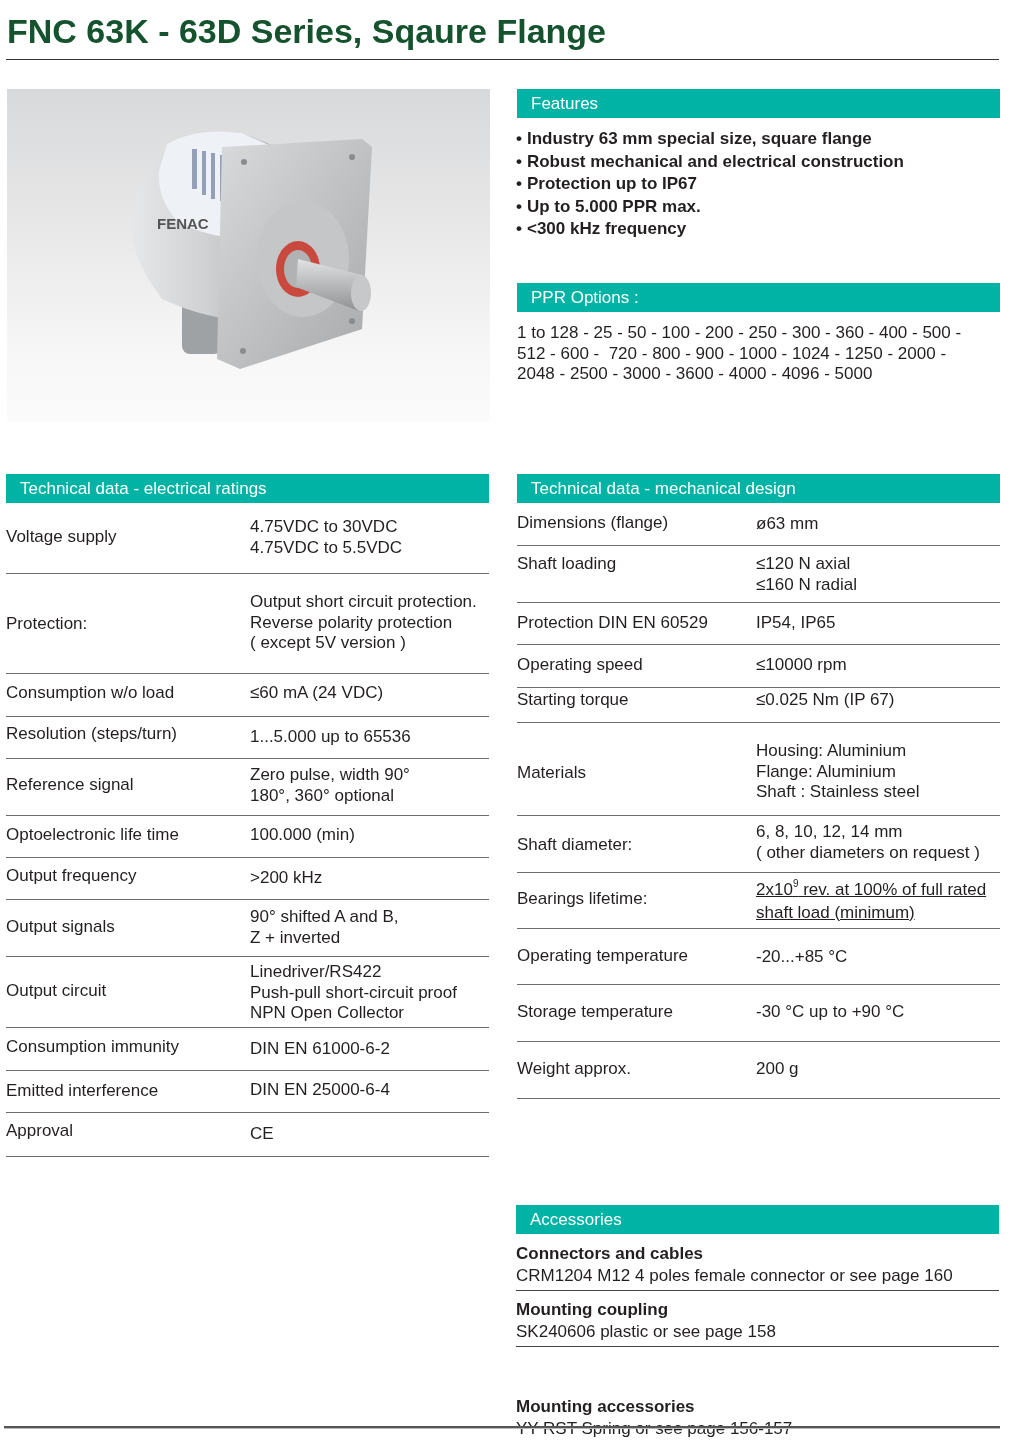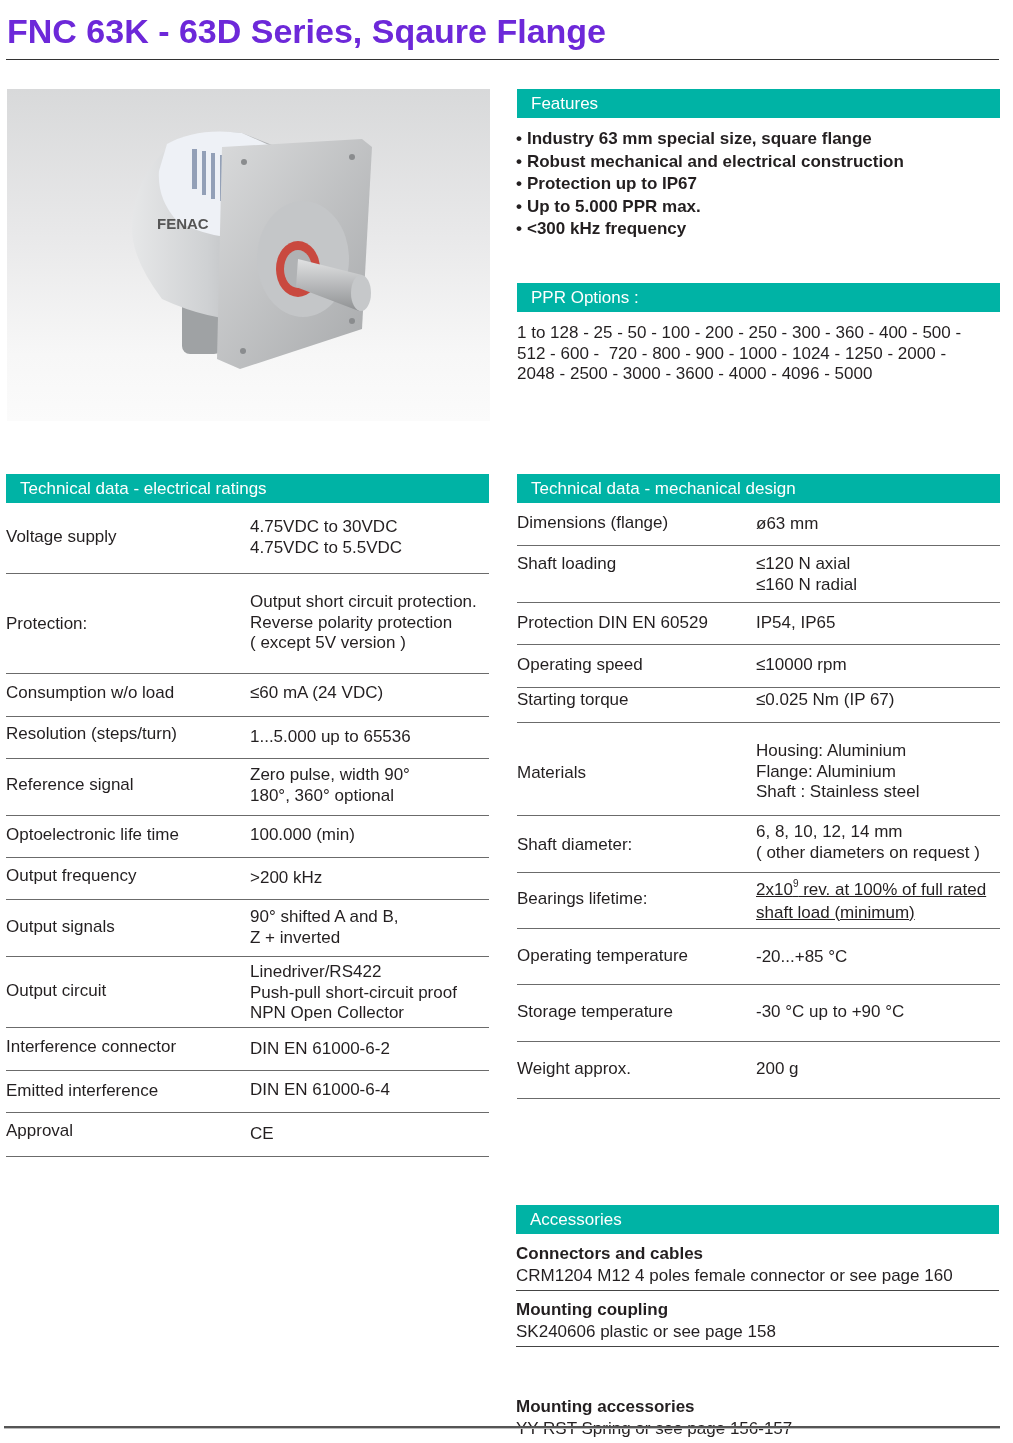--- a/index.html
+++ b/index.html
@@ -2,21 +2,21 @@
 <html><head>
 <meta charset="utf-8">
 <style>
   html, body { margin: 0; padding: 0; background: #ffffff; }
   body {
     width: 1013px; height: 1443px; position: relative; overflow: hidden;
     font-family: "Liberation Sans", sans-serif; color: #231f20;
   }
   .title {
     position: absolute; left: 7px; top: 12px;
-    font-size: 34px; font-weight: bold; color: #6d28d9; letter-spacing: 0px;
+    font-size: 34px; font-weight: bold; color: #14532d; letter-spacing: 0px;
     white-space: nowrap;
   }
   .title-rule { position: absolute; left: 6px; top: 59px; width: 993px; height: 1px; background: #333; }
   .bottom-rule { position: absolute; left: 4px; top: 1426px; width: 996px; height: 2px; background: #555; border-bottom: 1px solid #bbb; }
 
   .photo {
     position: absolute; left: 7px; top: 89px; width: 483px; height: 332px;
     background: linear-gradient(180deg, #d8d9da 0%, #e9e9ea 45%, #f7f7f7 80%, #fbfbfb 100%);
     overflow: hidden;
   }
@@ -173,29 +173,29 @@
   </div>
   <div class="row" style="top:454px; height:71px;">
     <div class="lab" style="top:24px;">Output circuit</div>
     <div class="val" style="left:244px; top:5px;">
       <div>Linedriver/RS422</div>
       <div>Push-pull short-circuit proof</div>
       <div>NPN Open Collector</div>
     </div>
   </div>
   <div class="row" style="top:525px; height:43px;">
-    <div class="lab" style="top:9px;">Interference connector</div>
+    <div class="lab" style="top:9px;">Consumption immunity</div>
     <div class="val" style="left:244px; top:11px;">
       <div>DIN EN 61000-6-2</div>
     </div>
   </div>
   <div class="row" style="top:568px; height:42px;">
     <div class="lab" style="top:10px;">Emitted interference</div>
     <div class="val" style="left:244px; top:9px;">
-      <div>DIN EN 61000-6-4</div>
+      <div>DIN EN 25000-6-4</div>
     </div>
   </div>
   <div class="row" style="top:610px; height:44px;">
     <div class="lab" style="top:8px;">Approval</div>
     <div class="val" style="left:244px; top:11px;">
       <div>CE</div>
     </div>
   </div>
 </div>
 

